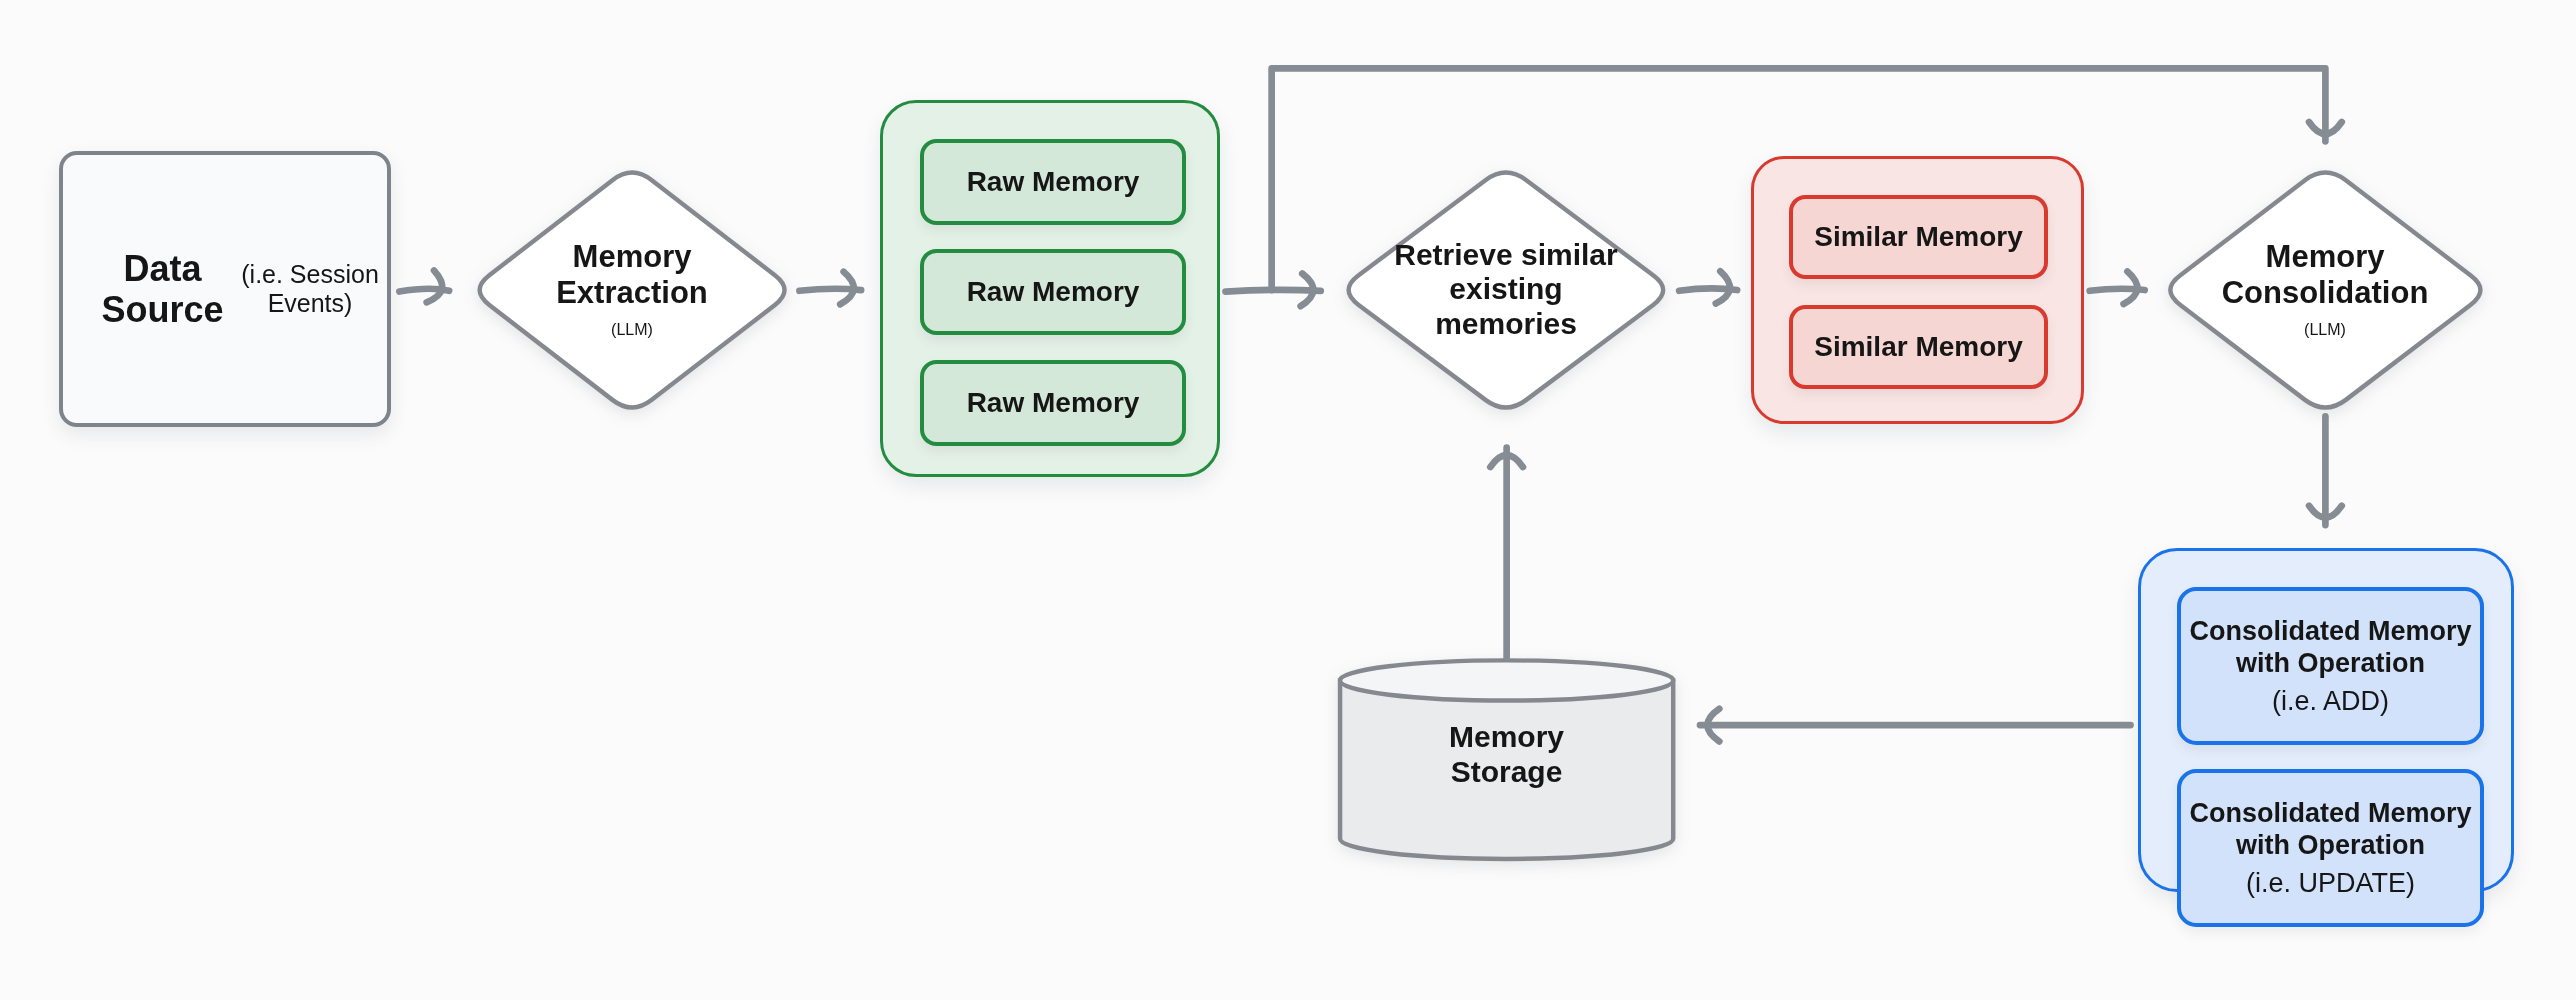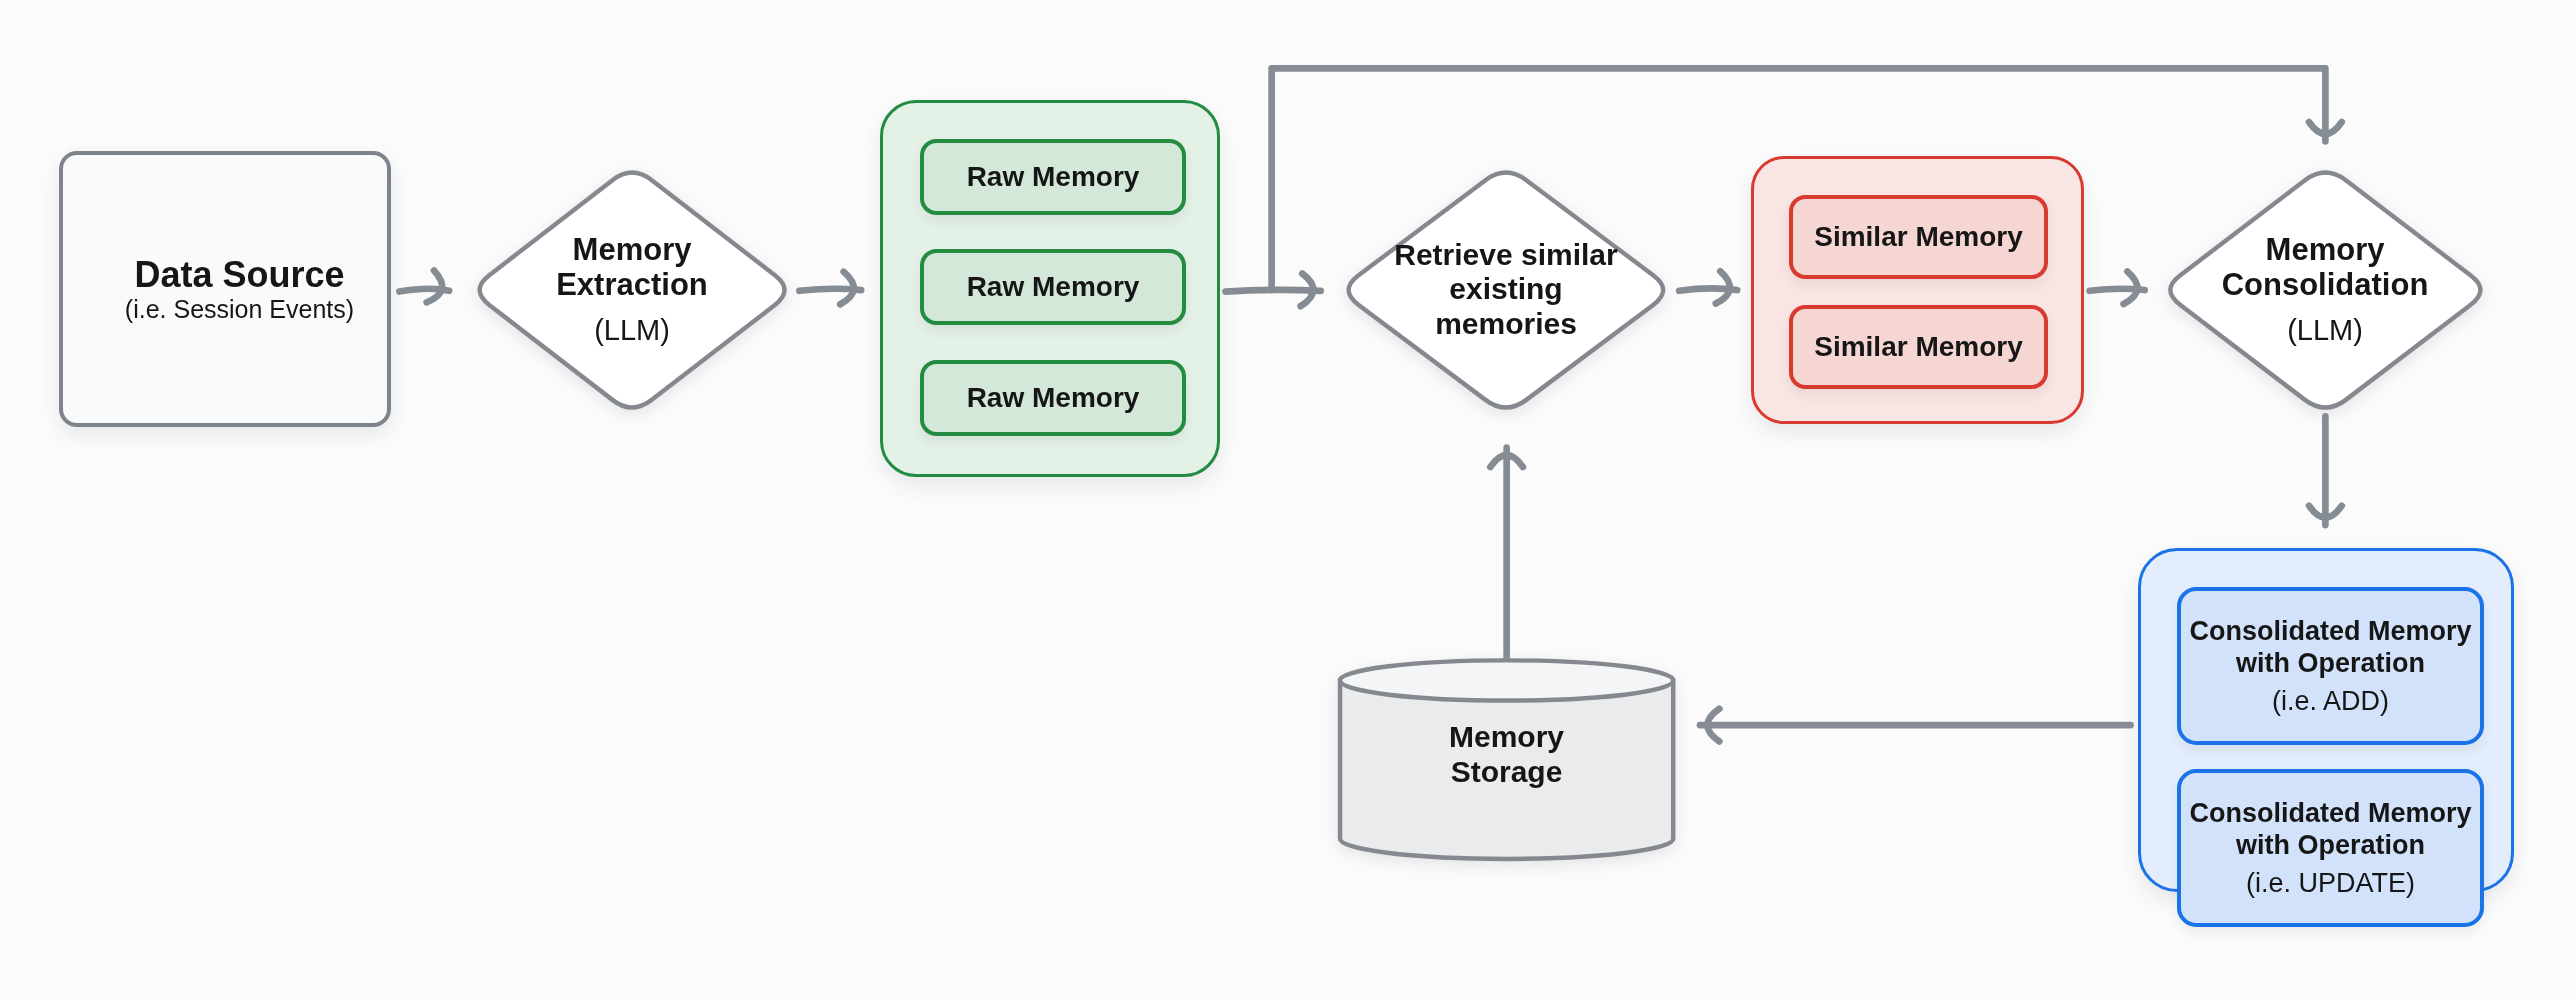--- a/index.html
+++ b/index.html
@@ -10,21 +10,21 @@
     color:#161616;
     overflow:hidden;
   }
   .canvas{position:relative;width:2576px;height:1001px;}
 
   
   .layer{position:absolute;left:0;top:0;width:2576px;height:1001px;}
   svg.layer{pointer-events:none;}
 
   
-  .node-box{position:absolute;box-sizing:border-box;display:flex;flex-direction:column;align-items:center;justify-content:center;text-align:center;padding-left:29px;}
+  .node-box{position:absolute;box-sizing:border-box;display:flex;flex-direction:row;align-items:center;justify-content:center;text-align:center;padding-left:29px;}
 
   .data-source{
     left:59px;top:151px;width:332px;height:276px;
     background:#F9FAFB;border:4.5px solid #7E848C;border-radius:18px;
     box-shadow:0 7.4px 18px rgba(60,64,67,.10);
   }
   .data-source .title{font-size:36px;font-weight:700;line-height:1.15;}
   .data-source .subtitle{font-size:25px;font-weight:500;margin-top:0;}
 
   
@@ -33,21 +33,21 @@
     position:absolute;box-sizing:border-box;
     display:flex;flex-direction:column;align-items:center;justify-content:center;text-align:center;
     box-shadow:0 6px 12px rgba(60,64,67,.08);
   }
 
   .green-container{
     left:880px;top:100px;width:340px;height:377px;
     background:#E4F1E7;border:3.7px solid #238C41;border-radius:36px;
   }
   .green-container .item{
-    left:37px;width:266px;height:76px;
+    left:37px;width:266px;height:86px;
     background:#D4E8DA;border:4.5px solid #238C41;border-radius:16.4px;
     font-size:28px;font-weight:600;
   }
   .green-container .item:nth-of-type(1){top:36px;}
   .green-container .item:nth-of-type(2){top:146px;}
   .green-container .item:nth-of-type(3){top:257px;}
 
   .red-container{
     left:1751px;top:156px;width:333px;height:268px;
     background:#F9E5E3;border:3.7px solid #D93A2F;border-radius:33px;
@@ -75,21 +75,21 @@
 
   
   .shape-label{
     position:absolute;display:flex;flex-direction:column;justify-content:center;
     text-align:center;line-height:1.15;font-weight:600;
   }
   .lbl-extraction{left:513px;top:178px;width:238px;height:223px;font-size:31px;}
   .lbl-retrieve{left:1387px;top:178px;width:238px;height:223px;font-size:30px;}
   .lbl-consolidation{left:2206px;top:178px;width:238px;height:223px;font-size:31px;}
   .lbl-storage{left:1395px;top:680px;width:223px;height:149px;font-size:30px;}
-  .shape-label .subtitle{font-size:29px;font-weight:500;margin-top:11px;}
+  .shape-label .subtitle{font-size:16px;font-weight:500;margin-top:11px;}
 
   .line{display:block;}
 </style>
 </head>
 <body>
 
 <div class="canvas">
 
   <div class="node-box data-source">
     <span class="title">Data Source</span>

